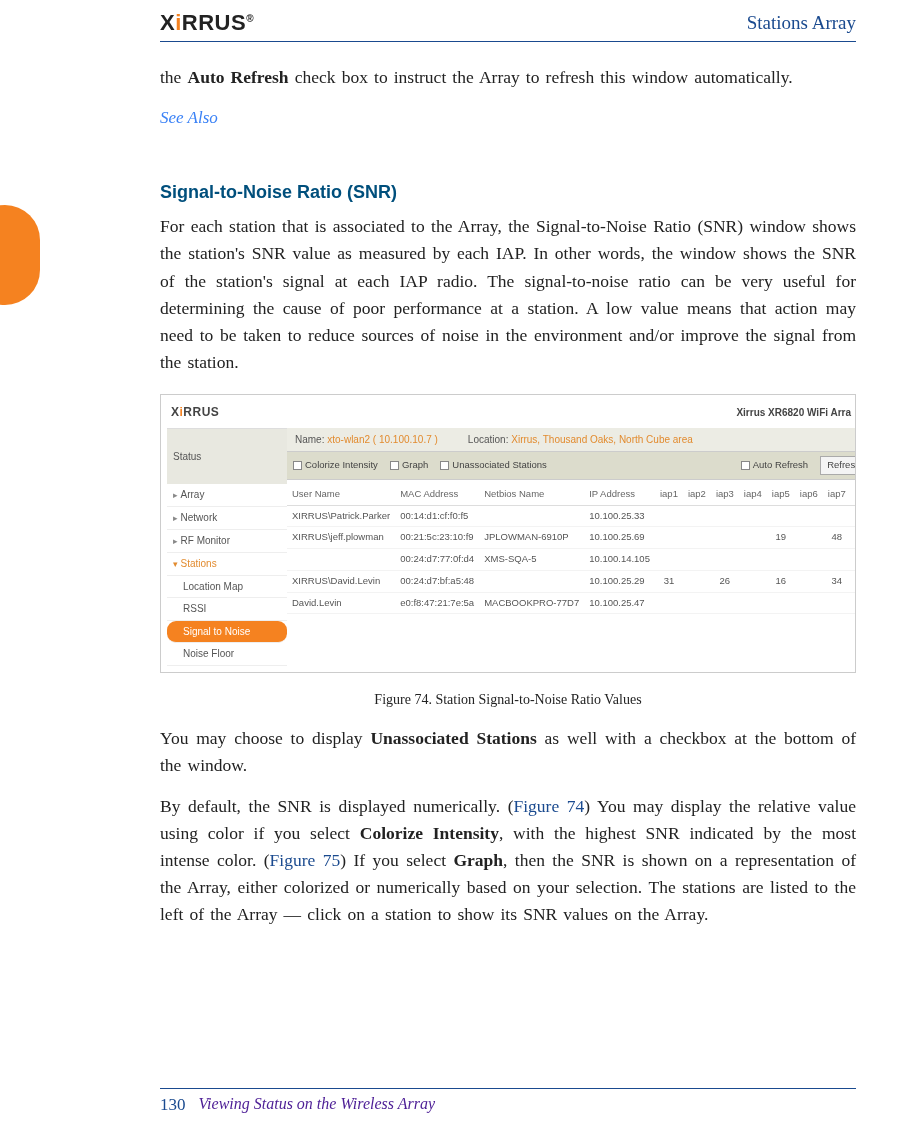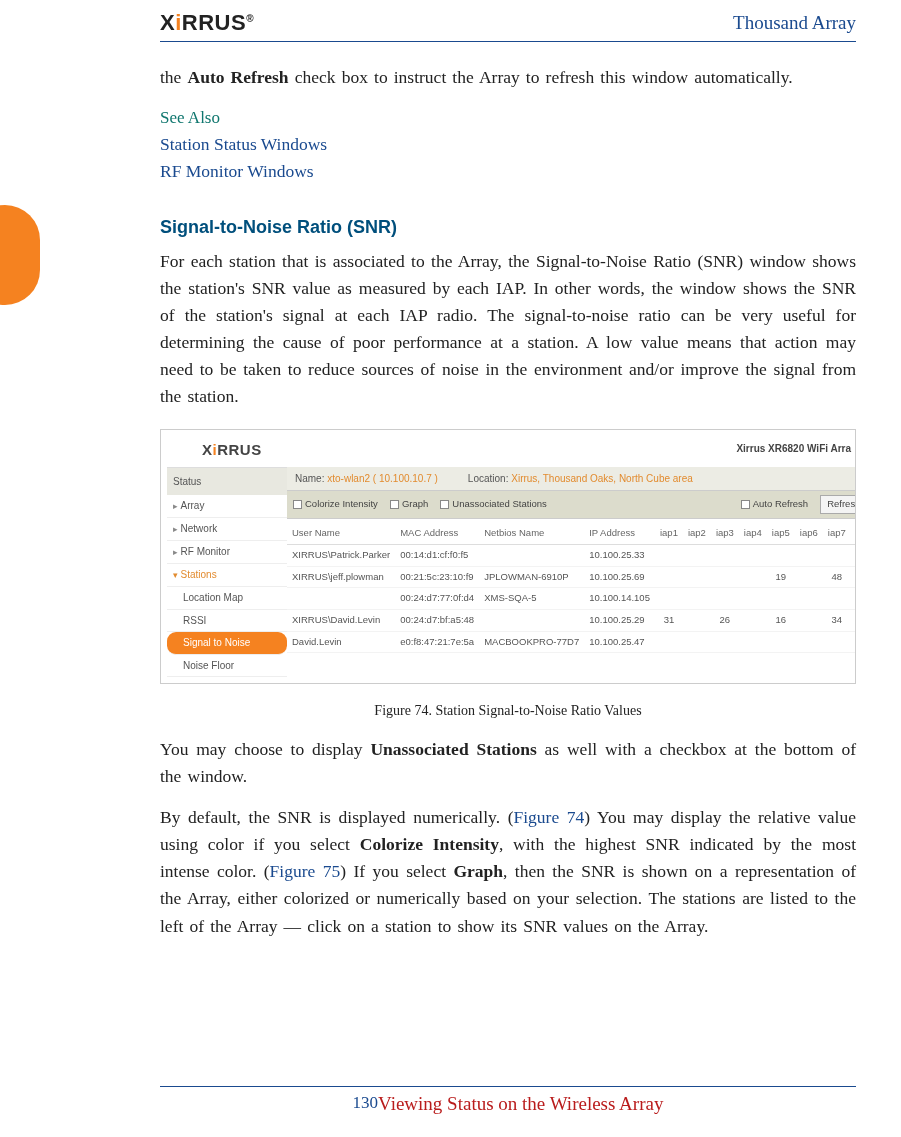--- a/index.html
+++ b/index.html
@@ -53,34 +53,35 @@
   .logo-sup { font-size: 10px; vertical-align: super; }
   .content {
     margin-left: 105px;
     padding-top: 22px;
     font-size: 17.5px;
     line-height: 1.55;
   }
   .content p { margin: 0 0 14px 0; text-align: justify; }
   .bold { font-weight: bold; }
   .see-also-h {
-    color: #0f766e;
+    color: #3b82f6;
+    font-style: italic;
     font-family: Georgia, serif;
     font-size: 17px;
     margin-top: 4px;
     margin-bottom: 0;
   }
   .link { color: #1a4a8f; font-family: Georgia, serif; }
   .see-links { margin-top:0; line-height:1.5;}
   .section-h {
     color: #004f7c;
     font-family: Arial, Helvetica, sans-serif;
     font-weight: bold;
     font-size: 18px;
-    margin-top: 30px;
+    margin-top: 48px;
     margin-bottom: 6px;
   }
   .figure {
     margin: 18px 0 10px 0;
   }
   .fig-caption {
     text-align: center;
     font-size: 14px;
     font-family: Georgia, serif;
     margin: 16px 0 14px 0;
@@ -89,26 +90,26 @@
   .shot {
     border: 1px solid #ccc;
     padding: 6px 0 6px 6px;
     font-family: Arial, Helvetica, sans-serif;
     font-size: 10px;
     color: #444;
     background:#fff;
     overflow:hidden;
   }
   .shot-top { display:flex; justify-content:space-between; align-items:center; padding:2px 4px 6px 4px;}
-  .shot-logo { font-weight:900; font-size:15px; letter-spacing:.5px;margin-left:31px;}
+  .shot-logo { font-weight:900; font-size:12px; letter-spacing:.5px;}
   .shot-logo .d { color:#f58220;}
   .shot-model { font-weight:bold; font-size:10px;}
   .shot-body { display:flex; }
   .shot-nav { width:120px; flex:none; border-top:1px solid #ddd;}
-  .shot-nav-h { background:#e8e8e0; padding:6px 6px; font-weight:normal; color:#555;}
+  .shot-nav-h { background:#e8e8e0; padding:20px 6px; font-weight:normal; color:#555;}
   .shot-nav-item { padding:3px 6px; border-bottom:1px solid #eee; color:#555;}
   .shot-nav-item.a { color:#e28b2f;}
   .shot-nav-item.sel { background:#f58220; color:#fff;border-radius:9px;}
   .shot-nav .arrow { color:#888; margin-right:3px; font-size:9px;}
   .shot-nav .arrow.dn { color:#e28b2f;}
   .shot-main { flex:1; }
   .shot-bar1 { background:#ecece4; padding:4px 8px; display:flex; gap:30px;}
   .shot-bar1 .lbl { color:#555;}
   .shot-bar1 .val { color:#e28b2f;}
   .shot-bar2 { background:#dcdccc; padding:4px 6px; display:flex; align-items:center; gap:12px; font-size:9.5px; border-top:1px solid #ccc; border-bottom:1px solid #ccc;}
@@ -121,51 +122,48 @@
   .shot-table td { border-bottom:1px solid #f3f3f3;}
   .shot-table .c { text-align:center;}
 
   .footer {
     position:absolute;
     bottom:22px;
     left:55px; right:45px;
     margin-left:105px;
     border-top:1.3px solid #1a4a8f;
     display:flex;
-    justify-content:center;
+    justify-content:flex-start;
     padding-top:6px;
     font-family: Georgia, serif;
+    gap: 13px;
   }
   .footer .pg { color:#1a4a8f; font-size:17px;}
-  .footer .sec { color:#b91c1c; font-size:19px;}
+  .footer .sec { color:#4c1d95; font-size:16px;font-style:italic;}
   .p-justify { text-align: justify; word-spacing: 0.1em; }
 </style>
 </head>
 <body>
 
 <div class="page">
   <div class="tab"></div>
 
   <div class="logo">
     <span>X<span class="logo-dot">i</span>RRUS<span class="logo-sup">®</span></span>
   </div>
   <div class="header-line">
-    <span class="header-title">Thousand Array</span>
+    <span class="header-title">Stations Array</span>
   </div>
 
   <div class="content">
     <p class="p-justify">
       <span>the </span><span class="bold">Auto Refresh</span><span> check box to instruct the Array to refresh this window automatically.</span>
     </p>
 
     <div class="see-also-h">See Also</div>
-    <div class="see-links">
-      <div class="link">Station Status Windows</div>
-      <div class="link">RF Monitor Windows</div>
-    </div>
 
     <div class="section-h">Signal-to-Noise Ratio (SNR)</div>
     <p class="p-justify">For each station that is associated to the Array, the Signal-to-Noise Ratio (SNR) window shows the station's SNR value as measured by each IAP. In other words, the window shows the SNR of the station's signal at each IAP radio. The signal-to-noise ratio can be very useful for determining the cause of poor performance at a station. A low value means that action may need to be taken to reduce sources of noise in the environment and/or improve the signal from the station.</p>
 
     <div class="figure">
       <div class="shot">
         <div class="shot-top">
           <span class="shot-logo">X<span class="d">i</span>RRUS</span>
           <span class="shot-model">Xirrus XR6820 WiFi Arra</span>
         </div>

